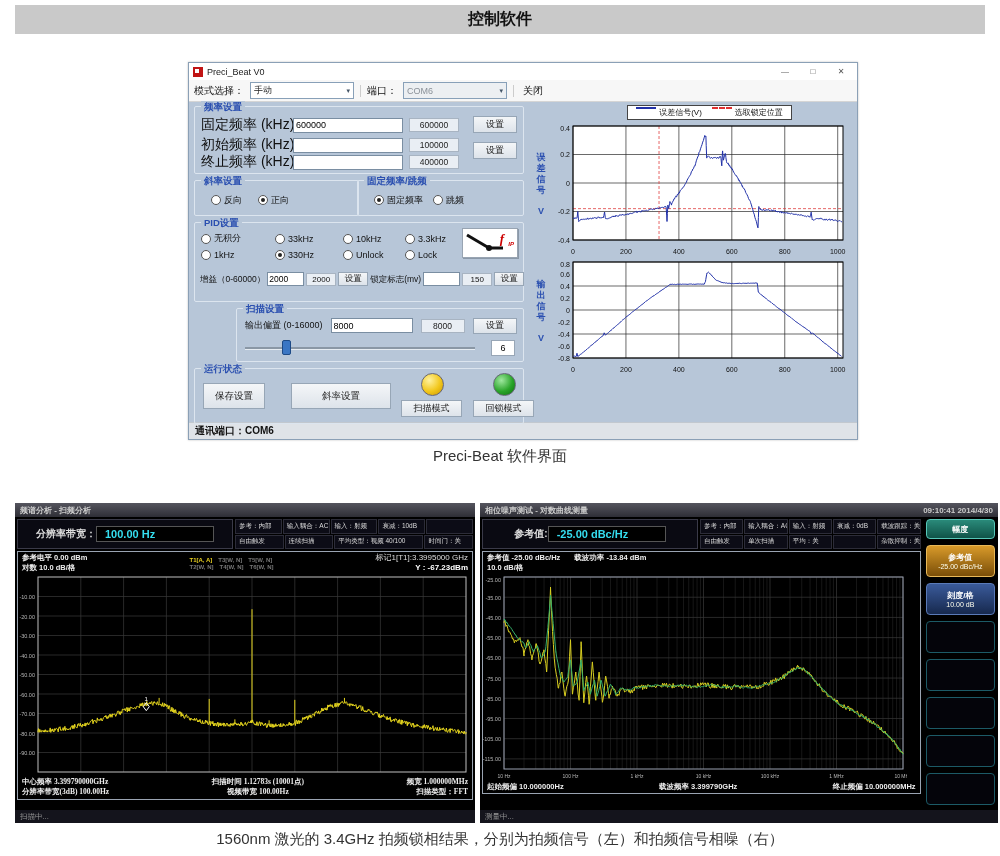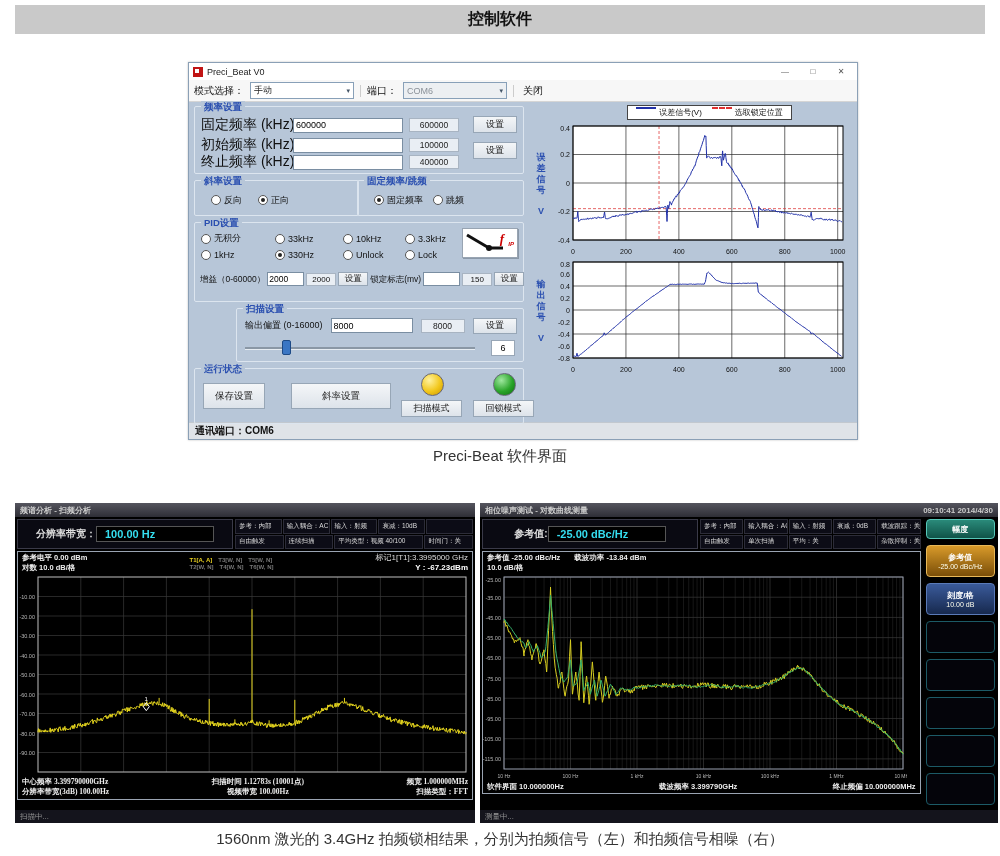--- a/index.html
+++ b/index.html
@@ -636,21 +636,21 @@
                 <text x="18" y="86.34210526315789" text-anchor="end" font-size="5.5" fill="#b8b8b8">-65.00</text>
                 <text x="18" y="106.55263157894737" text-anchor="end" font-size="5.5" fill="#b8b8b8">-75.00</text>
                 <text x="18" y="126.76315789473684" text-anchor="end" font-size="5.5" fill="#b8b8b8">-85.00</text>
                 <text x="18" y="146.9736842105263" text-anchor="end" font-size="5.5" fill="#b8b8b8">-95.00</text>
                 <text x="18" y="167.18421052631578" text-anchor="end" font-size="5.5" fill="#b8b8b8">-105.00</text>
                 <text x="18" y="187.39473684210526" text-anchor="end" font-size="5.5" fill="#b8b8b8">-115.00</text>
                 <polyline points="21.0,48.7 21.0,47.5 21.9,46.7 22.9,52.4 23.9,51.2 24.8,54.7 25.7,57.9 26.3,57.6 26.7,57.9 27.7,60.2 28.6,61.8 29.5,65.0 30.5,64.9 31.4,68.8 31.6,67.7 32.4,66.1 33.4,67.6 34.3,65.8 35.2,66.5 36.2,64.5 37.0,63.6 37.2,64.9 38.1,69.5 39.0,73.0 40.0,73.4 41.0,82.0 41.0,79.8 41.9,75.7 42.8,74.0 43.8,68.4 44.8,67.0 44.9,65.7 45.7,71.5 46.6,72.8 47.6,79.5 48.6,82.7 48.9,85.9 49.5,81.9 50.5,79.3 51.4,75.5 52.4,74.4 52.9,69.7 53.3,69.7 54.3,75.0 55.2,78.8 56.1,87.4 56.9,89.9 57.1,90.0 58.1,87.6 59.0,83.7 60.0,78.1 60.9,77.9 60.9,75.8 61.9,84.8 62.8,89.6 63.6,98.0 63.8,96.6 64.7,74.9 65.6,56.3 66.2,43.4 66.6,36.9 67.5,14.3 67.5,13.1 68.5,36.8 69.5,57.3 69.5,57.6 70.4,70.5 71.3,84.8 72.2,93.9 72.3,94.2 73.3,100.3 74.2,104.6 75.2,114.1 75.5,114.2 76.1,110.4 77.1,108.8 78.0,99.8 78.9,98.0 79.0,99.0 79.9,106.8 80.8,114.2 81.8,121.5 82.2,122.2 82.8,117.9 83.7,112.7 84.7,110.3 85.5,106.1 85.6,104.9 86.5,82.7 87.5,66.3 87.5,65.7 88.4,92.0 89.4,120.1 89.5,120.2 90.3,113.8 91.3,109.3 92.2,102.3 92.8,98.0 93.2,103.1 94.2,108.2 95.1,120.0 96.0,125.4 96.1,126.3 97.0,102.5 98.0,72.7 98.1,67.7 98.9,85.9 99.9,108.8 100.8,128.8 100.8,128.3 101.8,118.9 102.7,108.5 103.5,102.0 103.7,102.9 104.6,112.6 105.5,121.8 106.1,130.3 106.5,127.9 107.4,112.8 108.4,101.0 109.3,88.2 109.4,87.9 110.3,98.6 111.3,110.7 112.2,122.1 112.8,126.3 113.1,120.7 114.1,115.3 115.1,107.3 116.0,98.5 116.1,98.0 117.0,107.1 117.9,115.0 118.9,122.2 119.4,128.3 119.8,126.6 120.8,120.1 121.7,111.2 122.6,102.3 122.7,102.0 123.6,106.9 124.5,112.4 125.5,119.7 126.1,124.3 126.4,120.6 127.4,120.5 128.3,115.2 129.3,114.3 129.4,112.1 130.3,115.3 131.2,114.8 132.2,116.3 133.1,121.5 134.1,120.4 134.1,122.2 135.0,120.2 136.0,121.4 136.9,116.6 137.9,115.8 138.8,114.8 139.4,114.2 139.8,114.0 140.7,114.9 141.6,118.0 142.6,117.2 143.5,117.0 144.5,115.1 145.4,115.6 146.0,118.2 146.4,116.3 147.3,119.2 148.3,116.1 149.3,118.8 150.2,115.6 151.2,116.8 152.1,112.6 153.0,112.7 154.0,112.5 154.0,114.2 154.9,112.9 155.9,111.6 156.8,114.0 157.8,112.1 158.8,110.8 159.7,115.6 160.7,111.1 161.6,114.5 162.6,111.5 163.5,115.0 164.4,110.9 165.4,110.7 166.3,111.9 167.3,111.6 167.3,112.1 168.3,112.7 169.2,112.6 170.2,112.7 171.1,111.9 172.0,113.0 173.0,113.6 173.9,111.4 174.9,111.3 175.8,111.3 176.8,111.7 177.8,112.4 178.7,113.3 179.6,109.1 180.6,111.5 180.6,111.1 181.5,109.4 182.5,112.2 183.5,109.2 184.4,113.4 185.4,112.5 186.3,110.1 187.3,110.8 188.2,111.4 189.2,114.2 190.1,109.4 191.0,113.8 192.0,112.3 193.0,112.0 193.9,112.3 193.9,112.1 194.8,111.1 195.8,112.8 196.8,111.1 197.7,110.2 198.6,113.5 199.6,114.4 200.6,111.1 201.5,110.5 202.4,112.2 203.4,112.0 204.3,112.8 205.3,113.9 206.2,111.1 207.2,111.2 207.2,112.1 208.2,114.3 209.1,112.4 210.1,112.9 211.0,112.9 212.0,111.5 212.9,113.4 213.8,113.2 214.8,109.1 215.8,112.5 216.7,112.8 217.7,108.8 218.6,110.7 219.6,108.7 220.5,110.8 220.5,111.1 221.4,109.2 222.4,109.0 223.3,112.9 224.3,109.1 225.2,108.9 226.2,112.5 227.1,114.2 228.1,113.7 229.0,109.2 230.0,113.8 230.9,110.0 231.9,114.1 232.8,110.9 233.8,114.1 233.8,112.1 234.8,110.2 235.7,112.6 236.6,113.5 237.6,113.4 238.5,113.9 239.5,113.8 240.4,110.5 241.4,112.1 242.4,110.4 243.3,115.1 244.3,110.8 245.2,114.2 246.2,112.2 247.1,113.3 247.1,113.1 248.1,115.7 249.0,115.4 250.0,112.6 250.9,111.1 251.9,110.6 252.8,113.1 253.8,112.4 254.7,111.6 255.7,111.8 256.6,114.1 257.6,114.3 258.5,111.4 259.4,112.3 260.4,111.8 260.4,112.1 261.4,112.5 262.3,111.9 263.3,113.0 264.2,110.8 265.1,113.0 266.1,112.4 267.1,110.7 268.0,112.0 269.0,114.1 269.9,112.4 270.9,114.1 271.8,113.1 272.8,111.3 273.7,114.6 273.7,113.1 274.7,114.6 275.6,114.6 276.6,111.1 277.5,114.2 278.4,112.9 279.4,112.2 280.4,112.4 281.3,108.3 282.3,110.5 283.2,108.2 284.1,109.0 285.1,111.1 286.1,111.2 287.0,108.5 287.0,109.1 287.9,106.2 288.9,110.4 289.8,105.7 290.8,106.1 291.7,107.2 292.7,103.9 293.6,108.2 293.6,106.1 294.6,104.8 295.6,107.0 296.5,105.0 297.5,103.1 298.4,105.7 299.4,103.4 300.3,100.6 300.3,103.0 301.3,104.7 302.2,99.6 303.2,101.1 304.1,101.2 305.1,97.3 306.0,99.1 306.9,97.3 306.9,98.0 307.9,96.1 308.9,94.5 309.8,97.4 310.8,93.7 311.7,94.8 312.7,95.6 313.6,93.4 314.6,91.2 314.9,92.9 315.5,92.2 316.4,94.9 317.4,93.7 318.4,94.0 319.3,96.5 320.3,93.7 320.3,95.0 321.2,94.6 322.1,97.4 323.1,98.4 324.1,97.1 325.0,100.2 325.9,98.2 326.9,100.5 326.9,101.0 327.8,100.5 328.8,101.9 329.8,105.0 330.7,104.8 331.6,107.4 332.6,106.8 333.6,109.1 334.5,111.7 334.9,110.1 335.4,111.4 336.4,109.7 337.3,113.5 338.3,113.6 339.3,117.2 340.2,117.7 341.1,117.5 342.1,118.2 343.0,117.7 343.5,119.2 344.0,121.1 344.9,122.8 345.9,121.9 346.9,122.7 347.8,122.1 348.8,123.4 349.7,124.5 350.7,126.2 351.6,124.7 352.6,128.1 353.5,126.0 353.5,128.3 354.4,126.2 355.4,129.7 356.4,129.9 357.3,132.2 358.3,131.7 359.2,133.3 360.1,134.0 361.1,130.6 362.1,133.8 363.0,135.6 364.0,134.1 364.9,132.1 365.9,132.7 366.8,137.0 366.8,135.4 367.8,133.9 368.7,135.4 369.6,135.0 370.6,137.6 371.6,138.8 372.5,137.8 373.4,137.9 374.4,137.1 375.3,139.8 376.3,142.9 377.3,142.6 378.2,139.6 379.2,140.6 380.1,141.0 380.1,142.5 381.1,143.4 382.0,145.2 382.9,142.4 383.9,146.2 384.8,147.4 385.8,144.3 386.8,148.6 387.7,146.3 388.6,149.4 389.6,149.6 390.5,147.2 391.5,150.4 392.4,149.7 393.4,151.2 393.4,151.5 394.3,151.0 395.3,151.2 396.3,153.2 397.2,156.0 398.2,153.2 399.1,157.2 400.1,158.1 401.0,158.9 402.0,157.0 402.9,160.0 403.9,159.8 404.8,161.9 405.8,163.3 406.7,163.5 406.7,162.7 407.6,163.6 408.6,166.1 409.6,167.6 410.5,166.5 411.4,166.7 412.4,171.0 413.4,170.3 414.3,174.6 415.3,173.3 416.2,176.4 417.2,177.8 418.1,177.5 419.1,177.9 420.0,179.7 420.0,179.8" fill="none" stroke="#d8ce20" stroke-width="1" stroke-linejoin="round"></polyline>
                 <polyline points="21.0,45.9 21.0,45.4 22.0,45.7 23.0,48.4 24.0,48.4 25.0,50.3 26.0,52.1 27.0,52.6 27.7,53.5 28.0,54.1 29.0,55.5 30.0,57.6 31.0,58.4 32.0,60.7 33.0,61.2 34.0,63.6 34.3,63.6 35.0,64.2 36.0,65.5 37.0,65.8 38.0,66.6 39.0,67.7 39.6,67.7 40.0,68.6 41.0,69.1 41.9,72.8 42.9,73.5 42.9,73.7 43.9,72.3 44.9,69.6 45.9,68.5 46.3,67.7 46.9,70.1 47.9,71.3 48.9,74.5 49.9,76.5 50.3,77.8 50.9,76.1 51.9,75.1 52.9,73.6 53.9,73.2 54.3,71.7 54.9,73.0 55.9,76.2 56.9,78.8 57.9,83.3 58.2,83.8 58.9,83.1 59.9,82.0 60.9,80.3 61.9,77.9 62.2,77.8 62.9,72.5 63.9,63.0 64.9,53.5 64.9,52.7 65.9,42.3 66.9,29.4 67.5,21.2 67.9,25.2 68.9,36.2 69.9,46.4 70.2,49.5 70.9,57.5 71.9,67.9 72.9,78.2 72.9,77.8 73.9,84.3 74.9,88.8 75.9,94.4 76.9,99.4 76.9,100.0 77.9,102.9 78.9,103.7 79.9,106.9 80.8,107.2 80.8,108.1 81.8,106.7 82.8,105.5 83.8,104.2 84.8,102.8 84.8,102.0 85.8,95.3 86.8,89.1 87.5,85.9 87.8,89.2 88.8,99.3 89.8,108.0 90.2,112.1 90.8,111.7 91.8,110.6 92.8,110.4 93.8,108.2 94.2,108.1 94.8,104.8 95.8,99.0 96.8,94.0 97.8,87.3 98.1,85.9 98.8,94.4 99.8,104.8 100.8,116.7 100.8,116.2 101.8,113.9 102.8,112.5 103.8,111.0 104.8,108.3 104.8,108.1 105.8,112.7 106.8,116.8 107.4,120.2 107.8,118.6 108.8,114.9 109.8,111.0 110.8,109.4 111.4,106.1 111.8,107.9 112.8,114.1 113.8,119.9 114.1,122.2 114.8,119.9 115.8,116.3 116.8,112.4 117.8,106.5 118.1,106.1 118.8,108.9 119.8,113.0 120.8,116.7 121.7,121.4 122.1,122.2 122.7,121.0 123.7,118.1 124.7,116.7 125.7,114.8 126.7,112.0 127.4,110.1 127.7,110.6 128.7,112.3 129.7,113.9 130.7,116.1 131.7,117.5 132.7,120.6 132.7,120.2 133.7,118.8 134.7,118.7 135.7,117.3 136.7,115.2 137.7,113.8 138.0,114.2 138.7,114.9 139.7,114.0 140.7,114.8 141.7,116.2 142.7,115.2 143.7,115.8 144.0,116.2 144.7,115.9 145.7,115.5 146.7,115.3 147.7,116.0 148.7,115.2 149.7,114.6 150.7,113.3 150.7,114.2 151.7,113.2 152.7,113.3 153.7,114.5 154.7,113.4 155.7,114.5 156.7,113.4 157.7,113.9 158.7,112.4 159.7,112.5 160.7,112.5 160.7,113.1 161.6,112.6 162.6,112.0 163.6,112.8 164.6,112.0 165.6,111.4 166.6,113.1 167.6,111.3 168.6,112.5 169.6,111.2 170.6,112.5 171.6,110.8 172.6,110.7 173.6,111.0 173.9,111.1 174.6,111.0 175.6,111.5 176.6,111.6 177.6,111.7 178.6,111.5 179.6,112.0 180.6,112.4 181.6,111.6 182.6,111.7 183.6,111.8 184.6,112.1 185.6,112.4 186.6,112.9 187.3,112.1 187.6,111.3 188.6,112.2 189.6,111.3 190.6,112.2 191.6,111.0 192.6,112.5 193.6,112.1 194.6,111.0 195.6,111.2 196.6,111.3 197.6,112.3 198.6,110.4 199.6,111.9 200.6,111.2 200.6,111.1 201.5,111.2 202.5,111.5 203.5,111.2 204.5,112.0 205.5,111.5 206.5,111.3 207.5,112.7 208.5,113.2 209.5,112.1 210.5,112.0 211.5,112.8 212.5,112.9 213.5,113.3 213.8,113.1 214.5,113.7 215.5,112.5 216.5,112.4 217.5,113.5 218.5,112.6 219.5,112.7 220.5,112.5 221.5,111.9 222.5,112.5 223.5,112.3 224.5,110.6 225.5,111.8 226.5,111.7 227.1,111.1 227.5,110.2 228.5,111.1 229.5,110.5 230.5,111.5 231.5,111.0 232.5,111.0 233.5,112.7 234.5,111.4 235.5,111.4 236.5,112.9 237.5,113.7 238.5,113.6 239.5,112.0 240.4,113.9 240.4,113.1 241.4,112.3 242.4,113.8 243.4,112.5 244.4,113.6 245.4,112.0 246.4,112.8 247.4,113.1 248.4,112.9 249.4,113.0 250.4,112.9 251.4,111.5 252.4,112.0 253.4,111.3 253.8,112.1 254.4,113.1 255.4,111.6 256.4,113.0 257.4,112.4 258.4,112.9 259.4,114.0 260.4,114.1 261.4,113.2 262.4,112.8 263.4,112.8 264.4,113.9 265.4,113.8 266.4,113.7 267.1,114.2 267.4,113.8 268.4,114.5 269.4,114.4 270.4,113.1 271.4,113.2 272.4,112.8 273.4,112.8 274.4,112.3 275.4,112.5 276.4,111.4 277.4,112.0 278.4,111.5 279.4,110.6 280.4,110.9 280.4,111.1 281.3,111.3 282.3,110.3 283.3,110.7 284.3,110.0 285.3,108.9 286.3,109.8 287.0,109.1 287.3,109.7 288.3,109.5 289.3,107.9 290.3,108.9 291.3,108.3 292.3,107.8 293.3,107.7 293.6,107.1 294.3,105.7 295.3,106.1 296.3,104.7 297.3,104.5 298.3,104.8 299.3,104.4 300.3,102.8 300.3,103.0 301.3,101.3 302.3,102.3 303.3,100.0 304.3,99.5 305.3,99.4 306.3,97.5 306.9,98.0 307.3,98.6 308.3,97.0 309.3,97.5 310.3,96.4 311.3,95.3 312.3,96.0 313.3,94.8 314.3,93.3 314.9,93.9 315.3,94.9 316.3,93.4 317.3,94.5 318.3,95.0 319.3,93.9 320.3,95.1 320.3,95.0 321.2,95.6 322.2,96.3 323.2,96.8 324.2,99.1 325.2,98.8 326.2,100.3 326.9,101.0 327.2,101.9 328.2,102.4 329.2,102.9 330.2,104.4 331.2,106.5 332.2,107.0 333.2,108.1 334.2,110.1 334.9,110.1 335.2,110.0 336.2,111.0 337.2,112.8 338.2,114.0 339.2,114.2 340.2,116.1 341.2,116.0 342.2,117.6 343.2,118.3 343.5,119.2 344.2,119.3 345.2,121.0 346.2,121.4 347.2,122.9 348.2,123.2 349.2,124.5 350.2,126.0 351.2,126.5 352.2,126.3 353.2,128.3 353.5,128.3 354.2,128.6 355.2,130.2 356.2,130.5 357.2,130.6 358.2,131.0 359.2,130.9 360.1,132.4 361.1,133.3 362.1,133.1 363.1,133.6 364.1,133.6 365.1,134.3 366.1,134.9 366.8,135.4 367.1,135.8 368.1,135.4 369.1,136.9 370.1,136.3 371.1,136.7 372.1,138.4 373.1,138.8 374.1,140.0 375.1,140.1 376.1,141.1 377.1,141.7 378.1,140.7 379.1,142.3 380.1,143.3 380.1,142.5 381.1,143.2 382.1,143.0 383.1,143.7 384.1,145.8 385.1,145.1 386.1,146.2 387.1,146.5 388.1,148.0 389.1,148.9 390.1,149.0 391.1,149.6 392.1,149.7 393.1,151.3 393.4,151.5 394.1,153.1 395.1,153.6 396.1,153.1 397.1,154.1 398.1,154.9 399.1,156.4 400.1,157.7 401.0,157.2 402.0,159.2 403.0,160.3 404.0,159.7 405.0,161.9 406.0,161.6 406.7,162.7 407.0,163.5 408.0,164.6 409.0,164.8 410.0,167.0 411.0,167.8 412.0,169.4 413.0,170.3 414.0,171.4 415.0,173.1 416.0,175.2 417.0,175.1 418.0,177.6 419.0,178.9 420.0,180.2 420.0,179.8" fill="none" stroke="#35b06a" stroke-width="1" stroke-linejoin="round"></polyline>
               </svg></div>
           <div class="sa-footer1">
-            <span>软件界面 10.000000Hz</span>
+            <span>起始频偏 10.000000Hz</span>
             <span>载波频率 3.399790GHz</span>
             <span>终止频偏 10.000000MHz</span>
           </div>
         </div>
       </div>
       <div class="sa-sidebar">
           <div class="side-btn teal">
             <div class="sb-l1">幅度</div>
           </div>
           <div class="side-btn orange">

